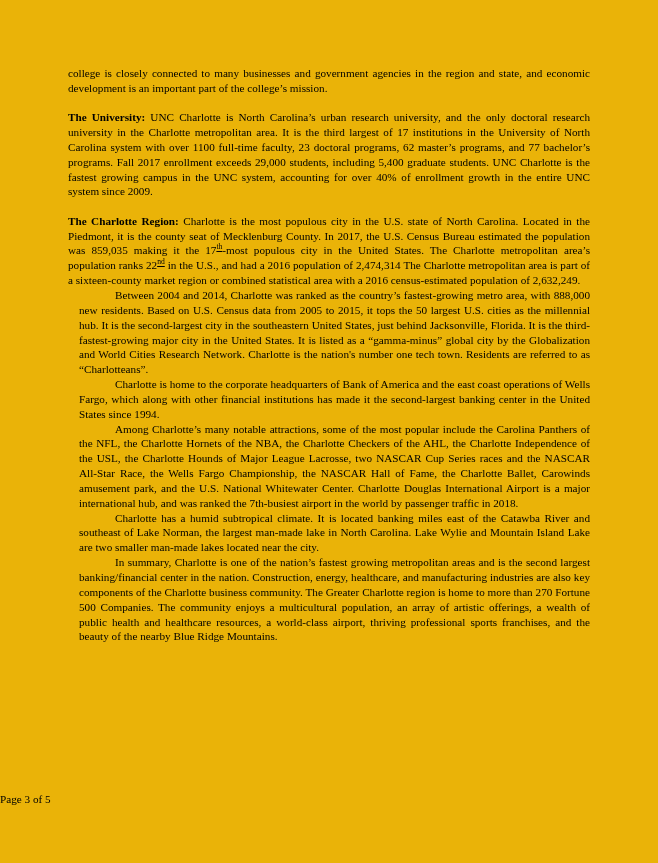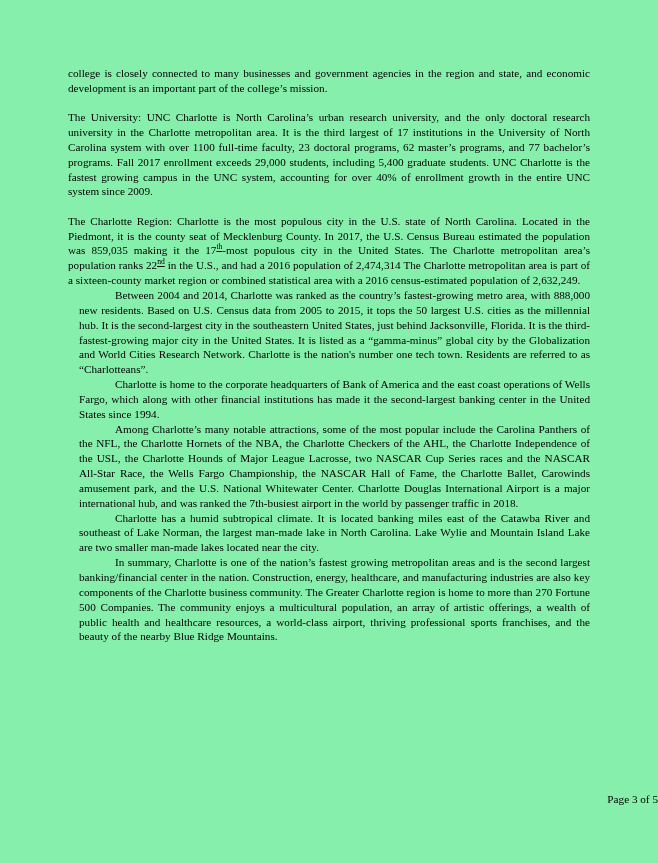--- a/index.html
+++ b/index.html
@@ -14,21 +14,21 @@
     color: #000000;
     position: relative;
     overflow: hidden;
   }
   .page {
     position: absolute;
     left: 0;
     top: 0;
     width: 658px;
     height: 863px;
-    background: #86efac;
+    background: #eab308;
   }
   .content {
     position: absolute;
     left: 68px;
     top: 66px;
     width: 522px;
   }
   p.para {
     margin: 0;
     font-size: 11.2px;
@@ -38,35 +38,35 @@
     hyphens: none;
   }
   p.gap-before {
     margin-top: 14.5px;
   }
   p.indent {
     text-indent: 36px;
     margin-left: 11px;
   }
   .run-in {
-    font-weight: normal;
+    font-weight: bold;
     margin-top: 12px;
   }
   sup {
     font-size: 0.68em;
     vertical-align: super;
     line-height: 0;
     text-decoration: underline;
   }
   .footer {
     position: absolute;
     left: 0;
     top: 792px;
     width: 658px;
-    text-align: right;
+    text-align: left;
     font-size: 11.2px;
     line-height: 14.85px;
   }
 </style>
 </head>
 <body>
 
 <div class="page">
 
   <div class="content">

